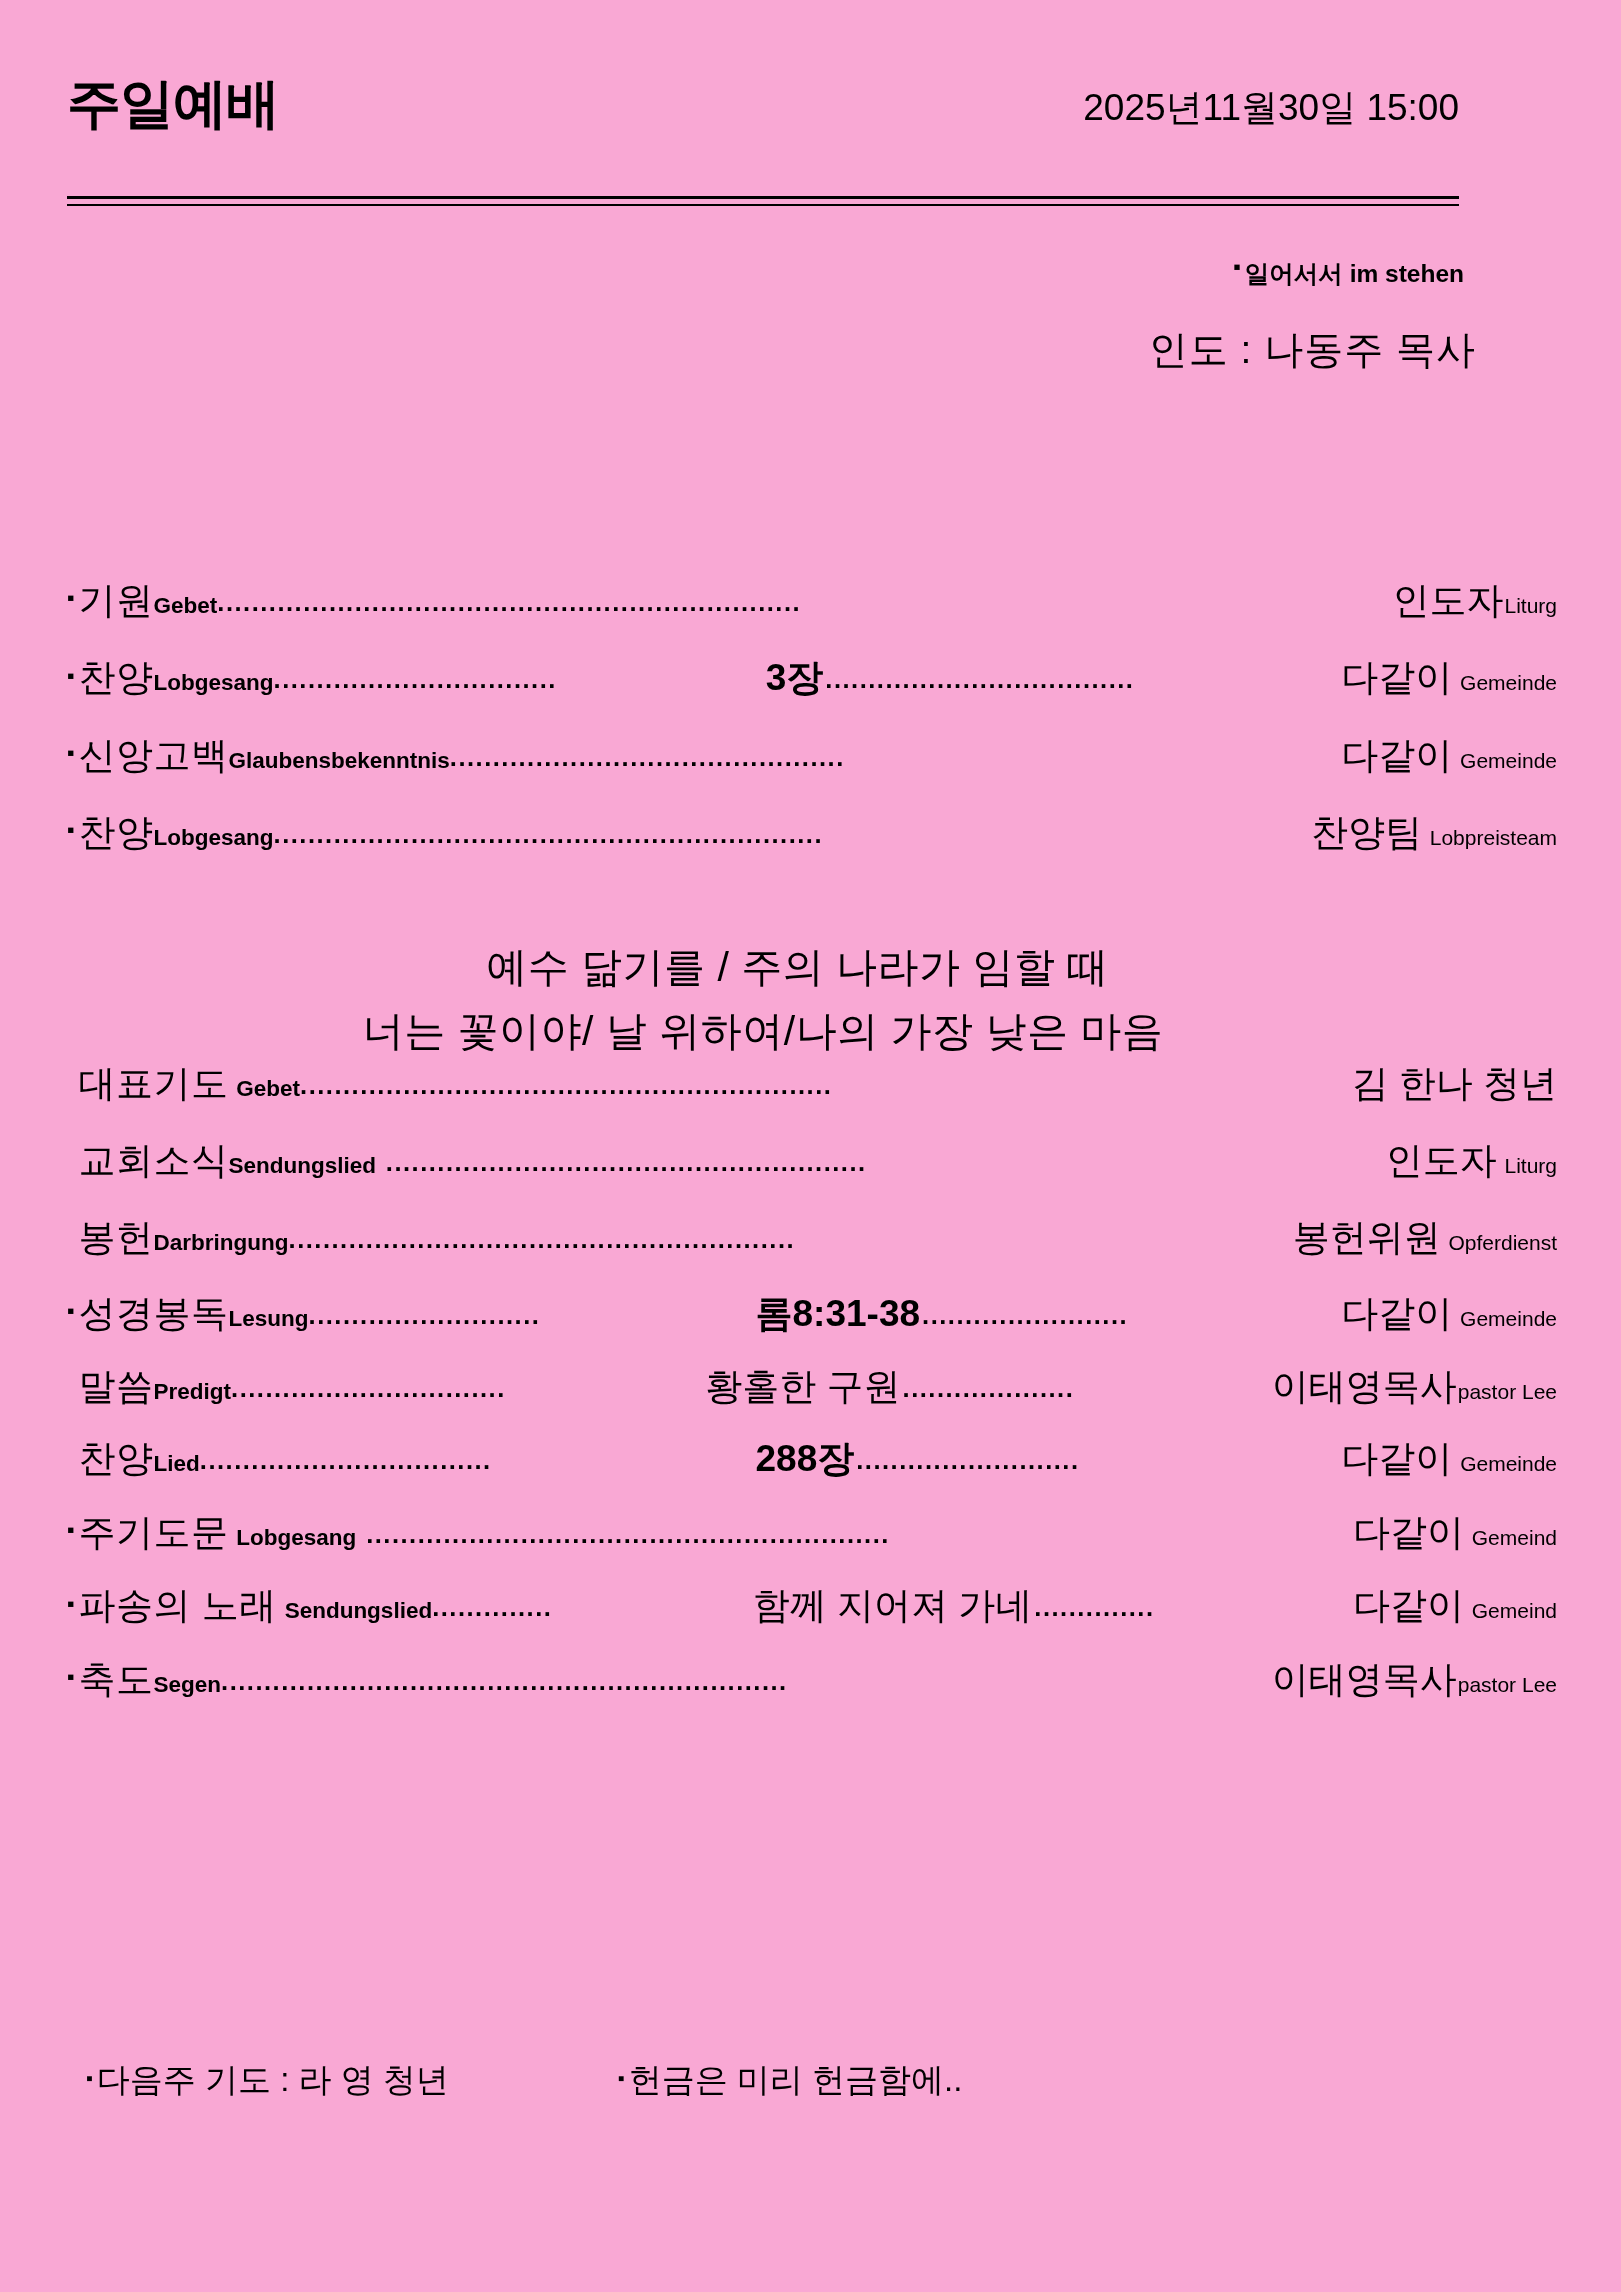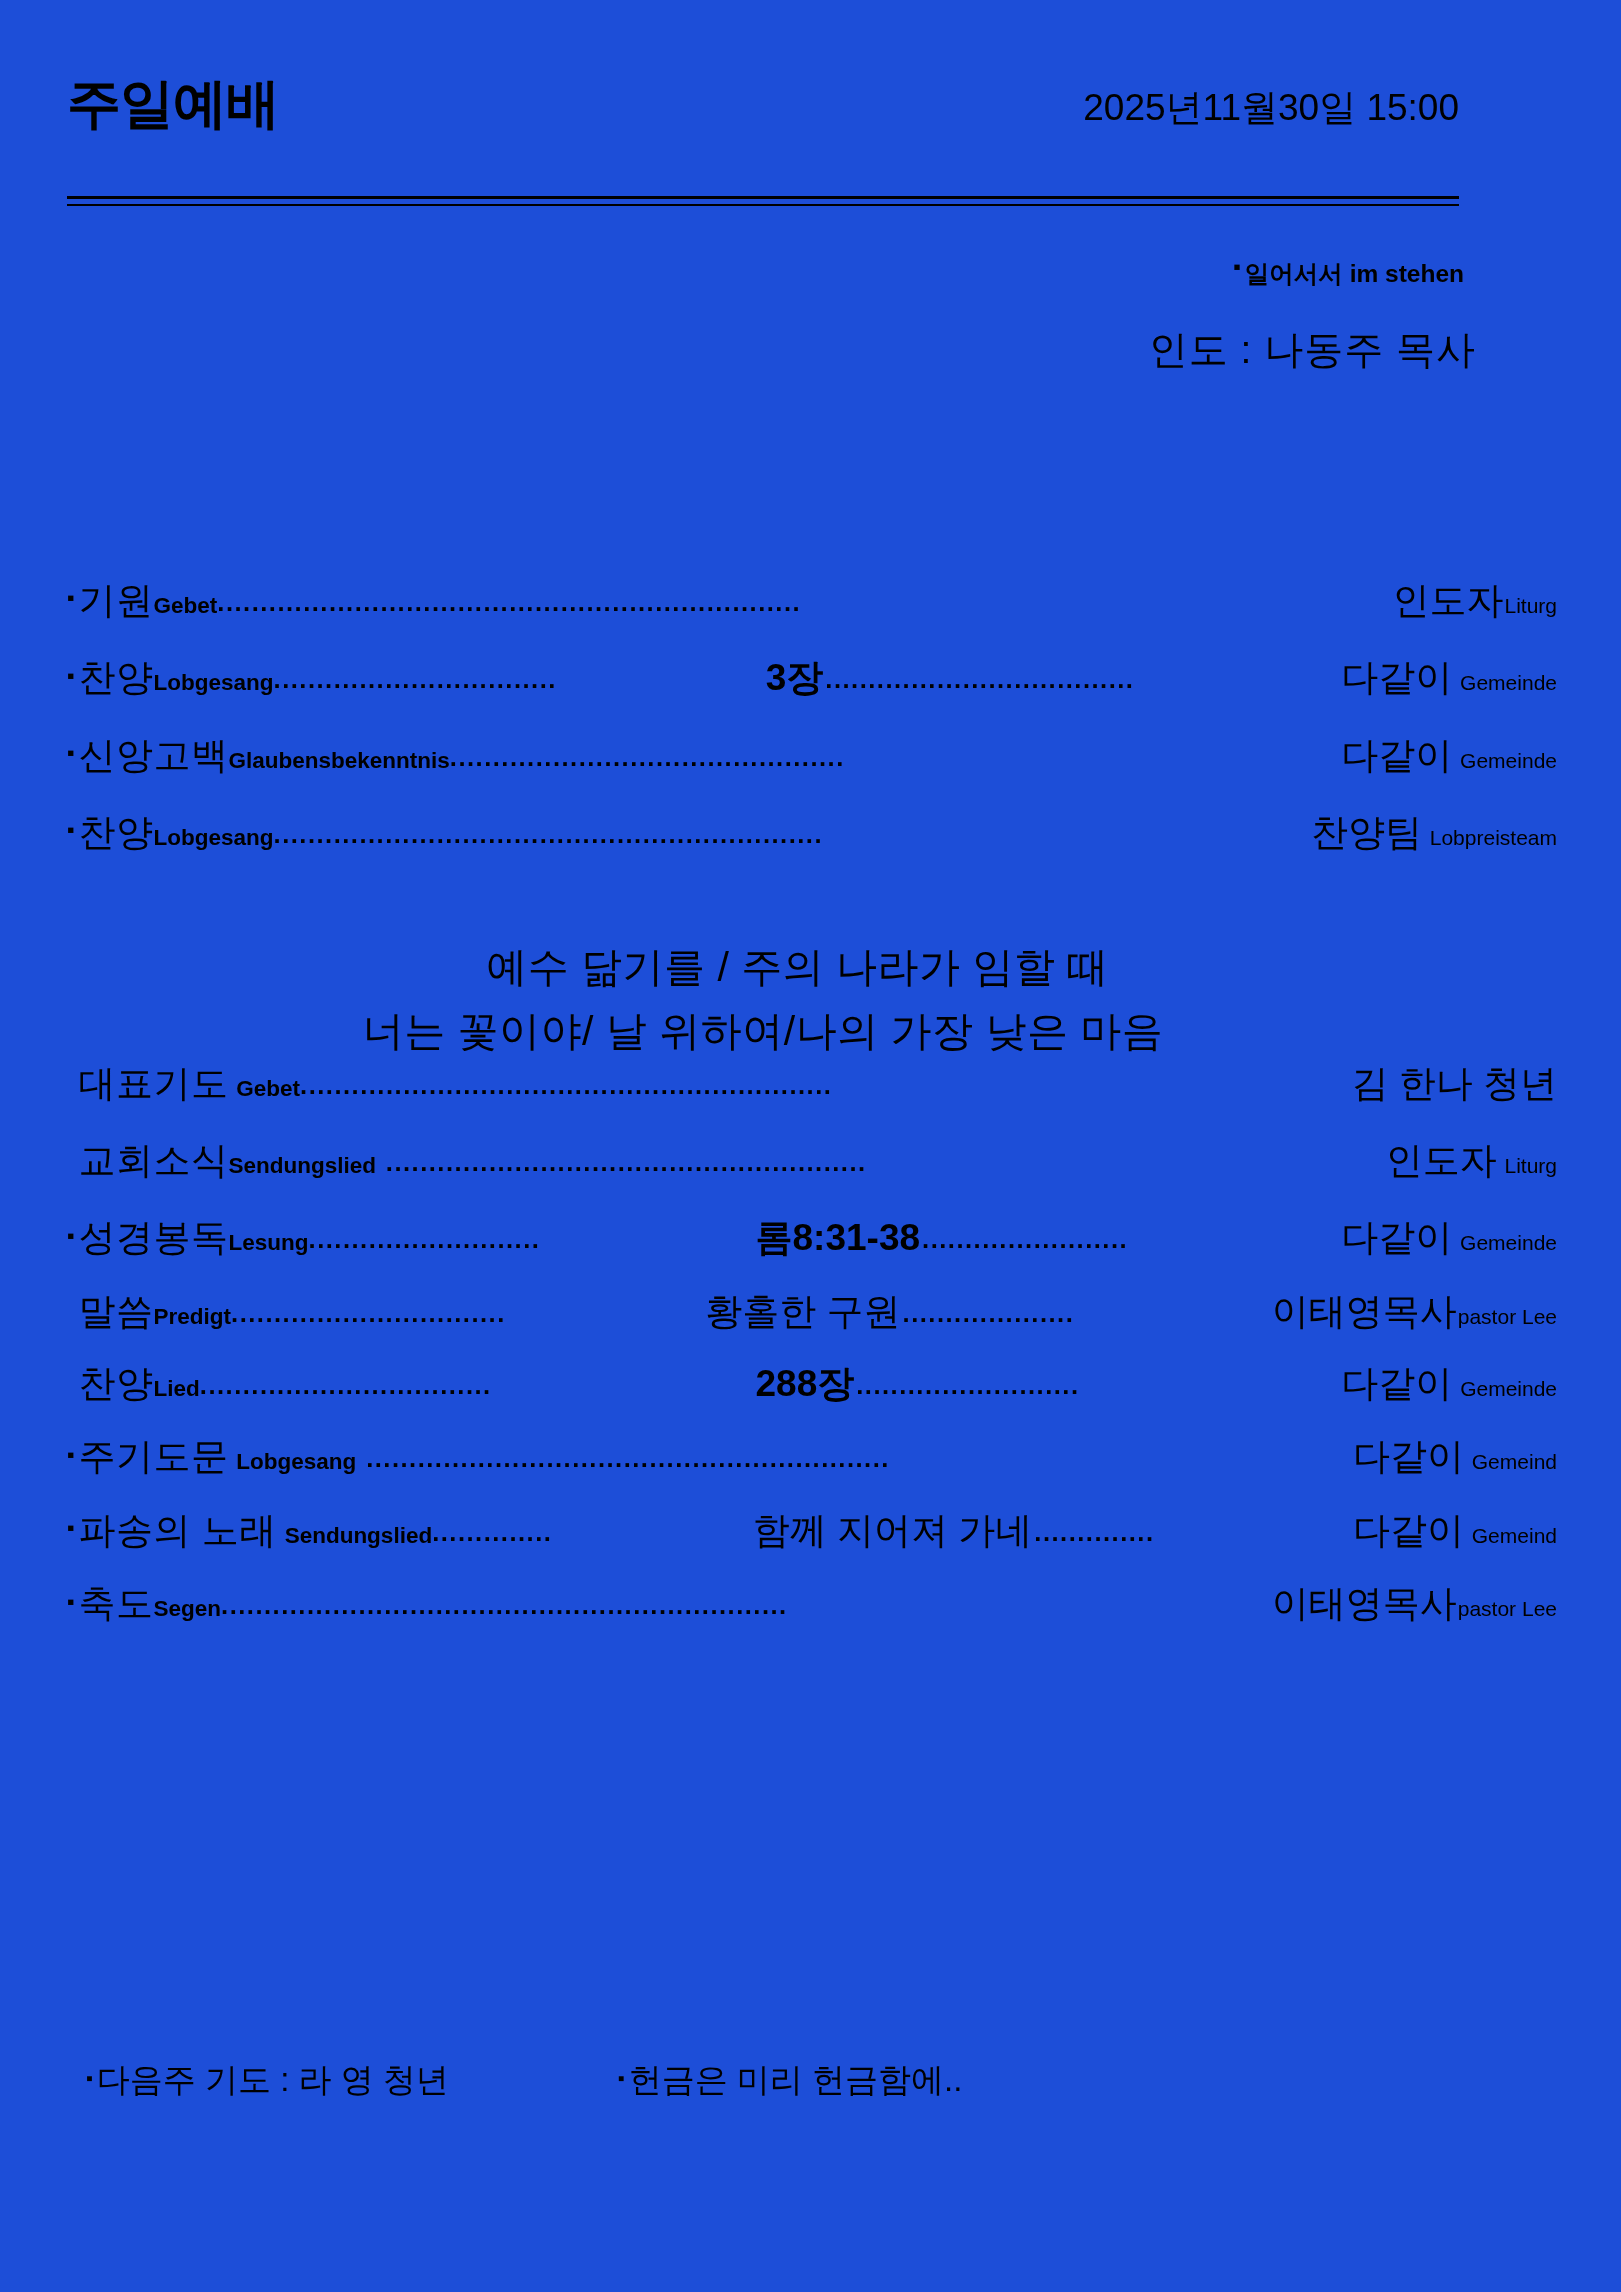--- a/index.html
+++ b/index.html
@@ -10,21 +10,21 @@
   }
   body {
     font-family: "Liberation Sans", "DejaVu Sans", sans-serif;
     color: #000000;
   }
   .page {
     position: relative;
     width: 1621px;
     height: 2293px;
     margin: 0 auto;
-    background: #1d4ed8;
+    background: #f9a8d4;
     overflow: hidden;
     box-sizing: border-box;
   }
 
   
   .header {
     position: absolute;
     left: 67px;
     top: 76px;
     width: 1392px;
@@ -247,20 +247,28 @@
 
     <div class="row" style="margin-bottom:27.4px">
       <span class="bullet hidden">▪</span>
       <span class="ko">교회소식</span>
       <span class="de">Sendungslied</span>
       <span class="dots" style="margin-left:9.8px">........................................................</span>
       <span class="who">인도자</span>
       <span class="who-de">Liturg</span>
     </div>
 
+    <div class="row" style="margin-bottom:25.5px">
+      <span class="bullet hidden">▪</span>
+      <span class="ko">봉헌</span>
+      <span class="de">Darbringung</span>
+      <span class="dots">...........................................................</span>
+      <span class="who">봉헌위원</span>
+      <span class="who-de">Opferdienst</span>
+    </div>
 
     <div class="row" style="margin-bottom:23.5px">
       <span class="bullet">▪</span>
       <span class="ko">성경봉독</span>
       <span class="de">Lesung</span>
       <span class="dots">...........................</span>
       <span class="mid">롬8:31-38</span>
       <span class="dots">........................</span>
       <span class="who">다같이</span>
       <span class="who-de">Gemeinde</span>

